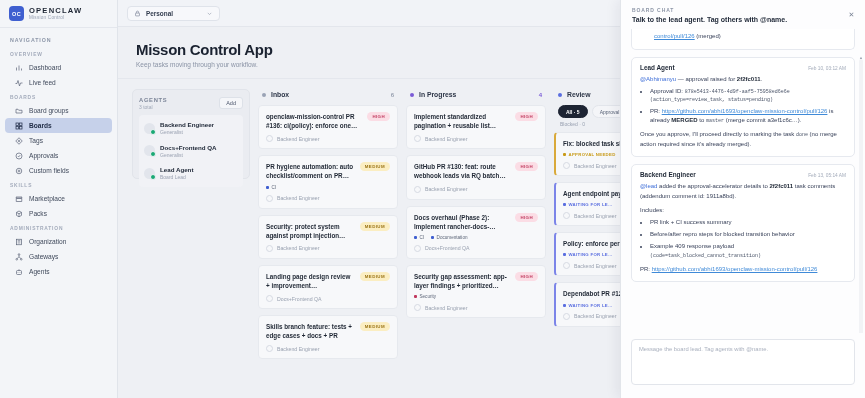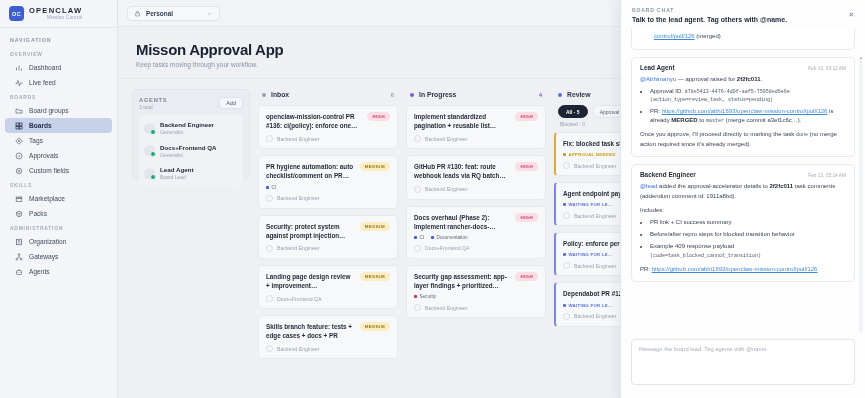--- a/index.html
+++ b/index.html
@@ -23,21 +23,21 @@
     padding: 7px 8px 7px 9px; height: 28px;
     border-bottom: 1px solid #e4e7ed;
   }
   .brand-logo {
     width: 15px; height: 15px; border-radius: 4px;
     background: #3f5fd0; color: #fff;
     font-size: 5.5px; font-weight: bold; letter-spacing: .3px;
     display: flex; align-items: center; justify-content: center;
     flex: 0 0 15px;
   }
-  .brand-text { display: flex; flex-direction: column; line-height: 1.15; text-align: right; }
+  .brand-text { display: flex; flex-direction: column; line-height: 1.15; }
   .brand-name { font-size: 7.6px; font-weight: 700; letter-spacing: 1.2px; color: #1d2533; }
   .brand-sub { font-size: 4.6px; color: #97a0b2; letter-spacing: .25px; }
 
   .nav { padding: 7px 0 0 0; overflow: hidden; flex: 1; }
   .nav-title {
     font-size: 5.3px; letter-spacing: .9px; font-weight: 700;
     color: #8c96a8; padding: 2px 10px 4px 10px;
   }
   .nav-group {
     font-size: 4.9px; letter-spacing: .8px; font-weight: 600;
@@ -320,21 +320,21 @@
             <path d="M5.5 7V5a2.5 2.5 0 015 0v2"></path>
           </svg>
         <span class="ws-label">Personal</span>
         <svg width="7" height="7" viewBox="0 0 16 16" fill="none" stroke="#98a0b0" stroke-width="1.5">
             <path d="M4 6.5 8 10.5l4-4"></path>
           </svg>
       </div>
     </div>
 
     <div class="page-head">
-      <h1 class="page-title">Misson Approval App</h1>
+      <h1 class="page-title">Misson Control App</h1>
       <div class="page-sub">Keep tasks moving through your workflow.</div>
     </div>
 
     <div class="board-area">
 
       <div class="agents-panel">
         <div class="agents-head">
           <div>
             <div class="agents-title">AGENTS</div>
             <div class="agents-count">3 total</div>

